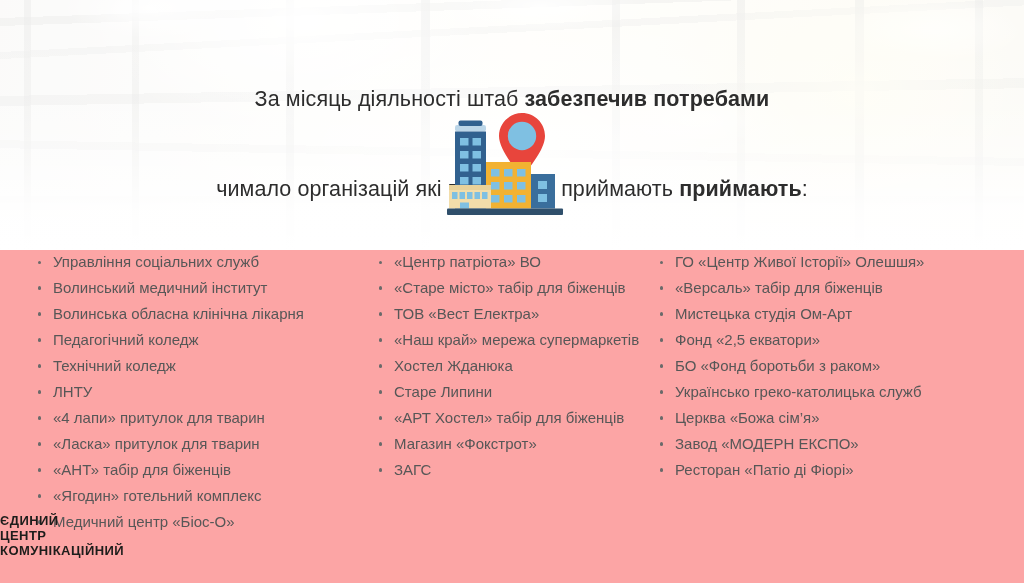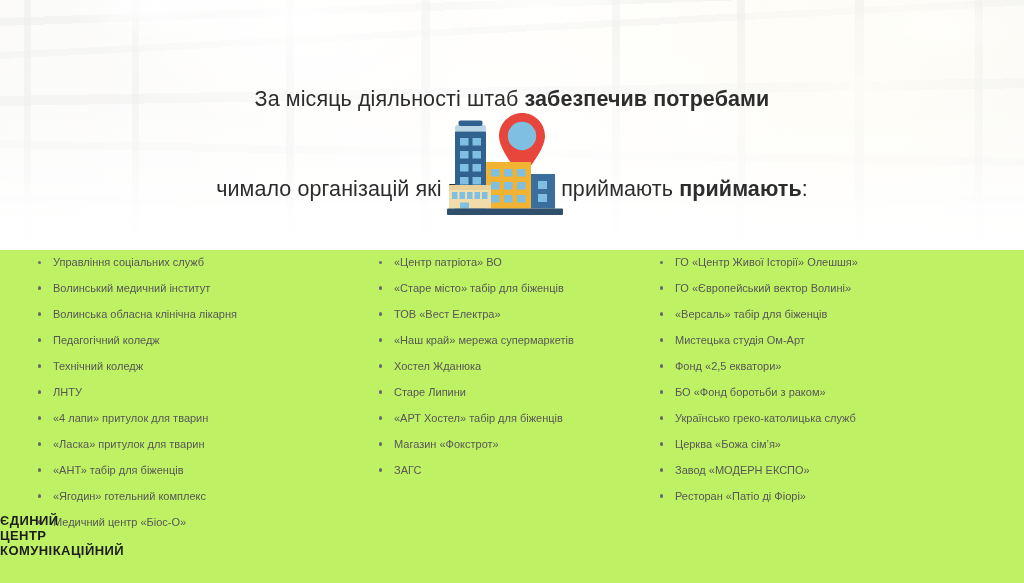--- a/index.html
+++ b/index.html
@@ -13,21 +13,21 @@
     background: #ffffff;
     font-family: "Liberation Sans", sans-serif;
     position: relative;
   }
 
   #slide {
     position: absolute;
     inset: 0;
     width: 1024px;
     height: 583px;
-    background: #bef264;
+    background: #fca5a5;
     overflow: hidden;
   }
 
   
   .bg-photo {
     position: absolute;
     left: 0; top: 0;
     width: 1024px;
     height: 250px;
     overflow: hidden;
@@ -144,21 +144,21 @@
   .col ul {
     list-style: none;
     margin: 0;
     padding: 0;
   }
   .col li {
     position: relative;
     padding-left: 17px;
     margin: 0 0 3.4px 0;
     color: #575757;
-    font-size: 11px;
+    font-size: 15px;
     line-height: 22.6px;
     white-space: nowrap;
   }
   .col li .bullet {
     position: absolute;
     left: 2px;
     top: 9.5px;
     width: 3.4px;
     height: 3.4px;
     border-radius: 50%;
@@ -285,21 +285,20 @@
         <li><span class="bullet"></span><span>Старе Липини</span></li>
         <li><span class="bullet"></span><span>«АРТ Хостел» табір для біженців</span></li>
         <li><span class="bullet"></span><span>Магазин «Фокстрот»</span></li>
         <li><span class="bullet"></span><span>ЗАГС</span></li>
       </ul>
     </div>
 
     <div class="col col-3">
       <ul>
         <li><span class="bullet"></span><span>ГО «Центр Живої Історії» Олешшя»</span></li>
-        <li><span class="bullet"></span><span>ГО «Європейський вектор Волині»</span></li>
         <li><span class="bullet"></span><span>«Версаль» табір для біженців</span></li>
         <li><span class="bullet"></span><span>Мистецька студія Ом-Арт</span></li>
         <li><span class="bullet"></span><span>Фонд «2,5 екватори»</span></li>
         <li><span class="bullet"></span><span>БО «Фонд боротьби з раком»</span></li>
         <li><span class="bullet"></span><span>Українсько греко-католицька служб</span></li>
         <li><span class="bullet"></span><span>Церква «Божа сім’я»</span></li>
         <li><span class="bullet"></span><span>Завод «МОДЕРН ЕКСПО»</span></li>
         <li><span class="bullet"></span><span>Ресторан «Патіо ді Фіорі»</span></li>
       </ul>
     </div>

